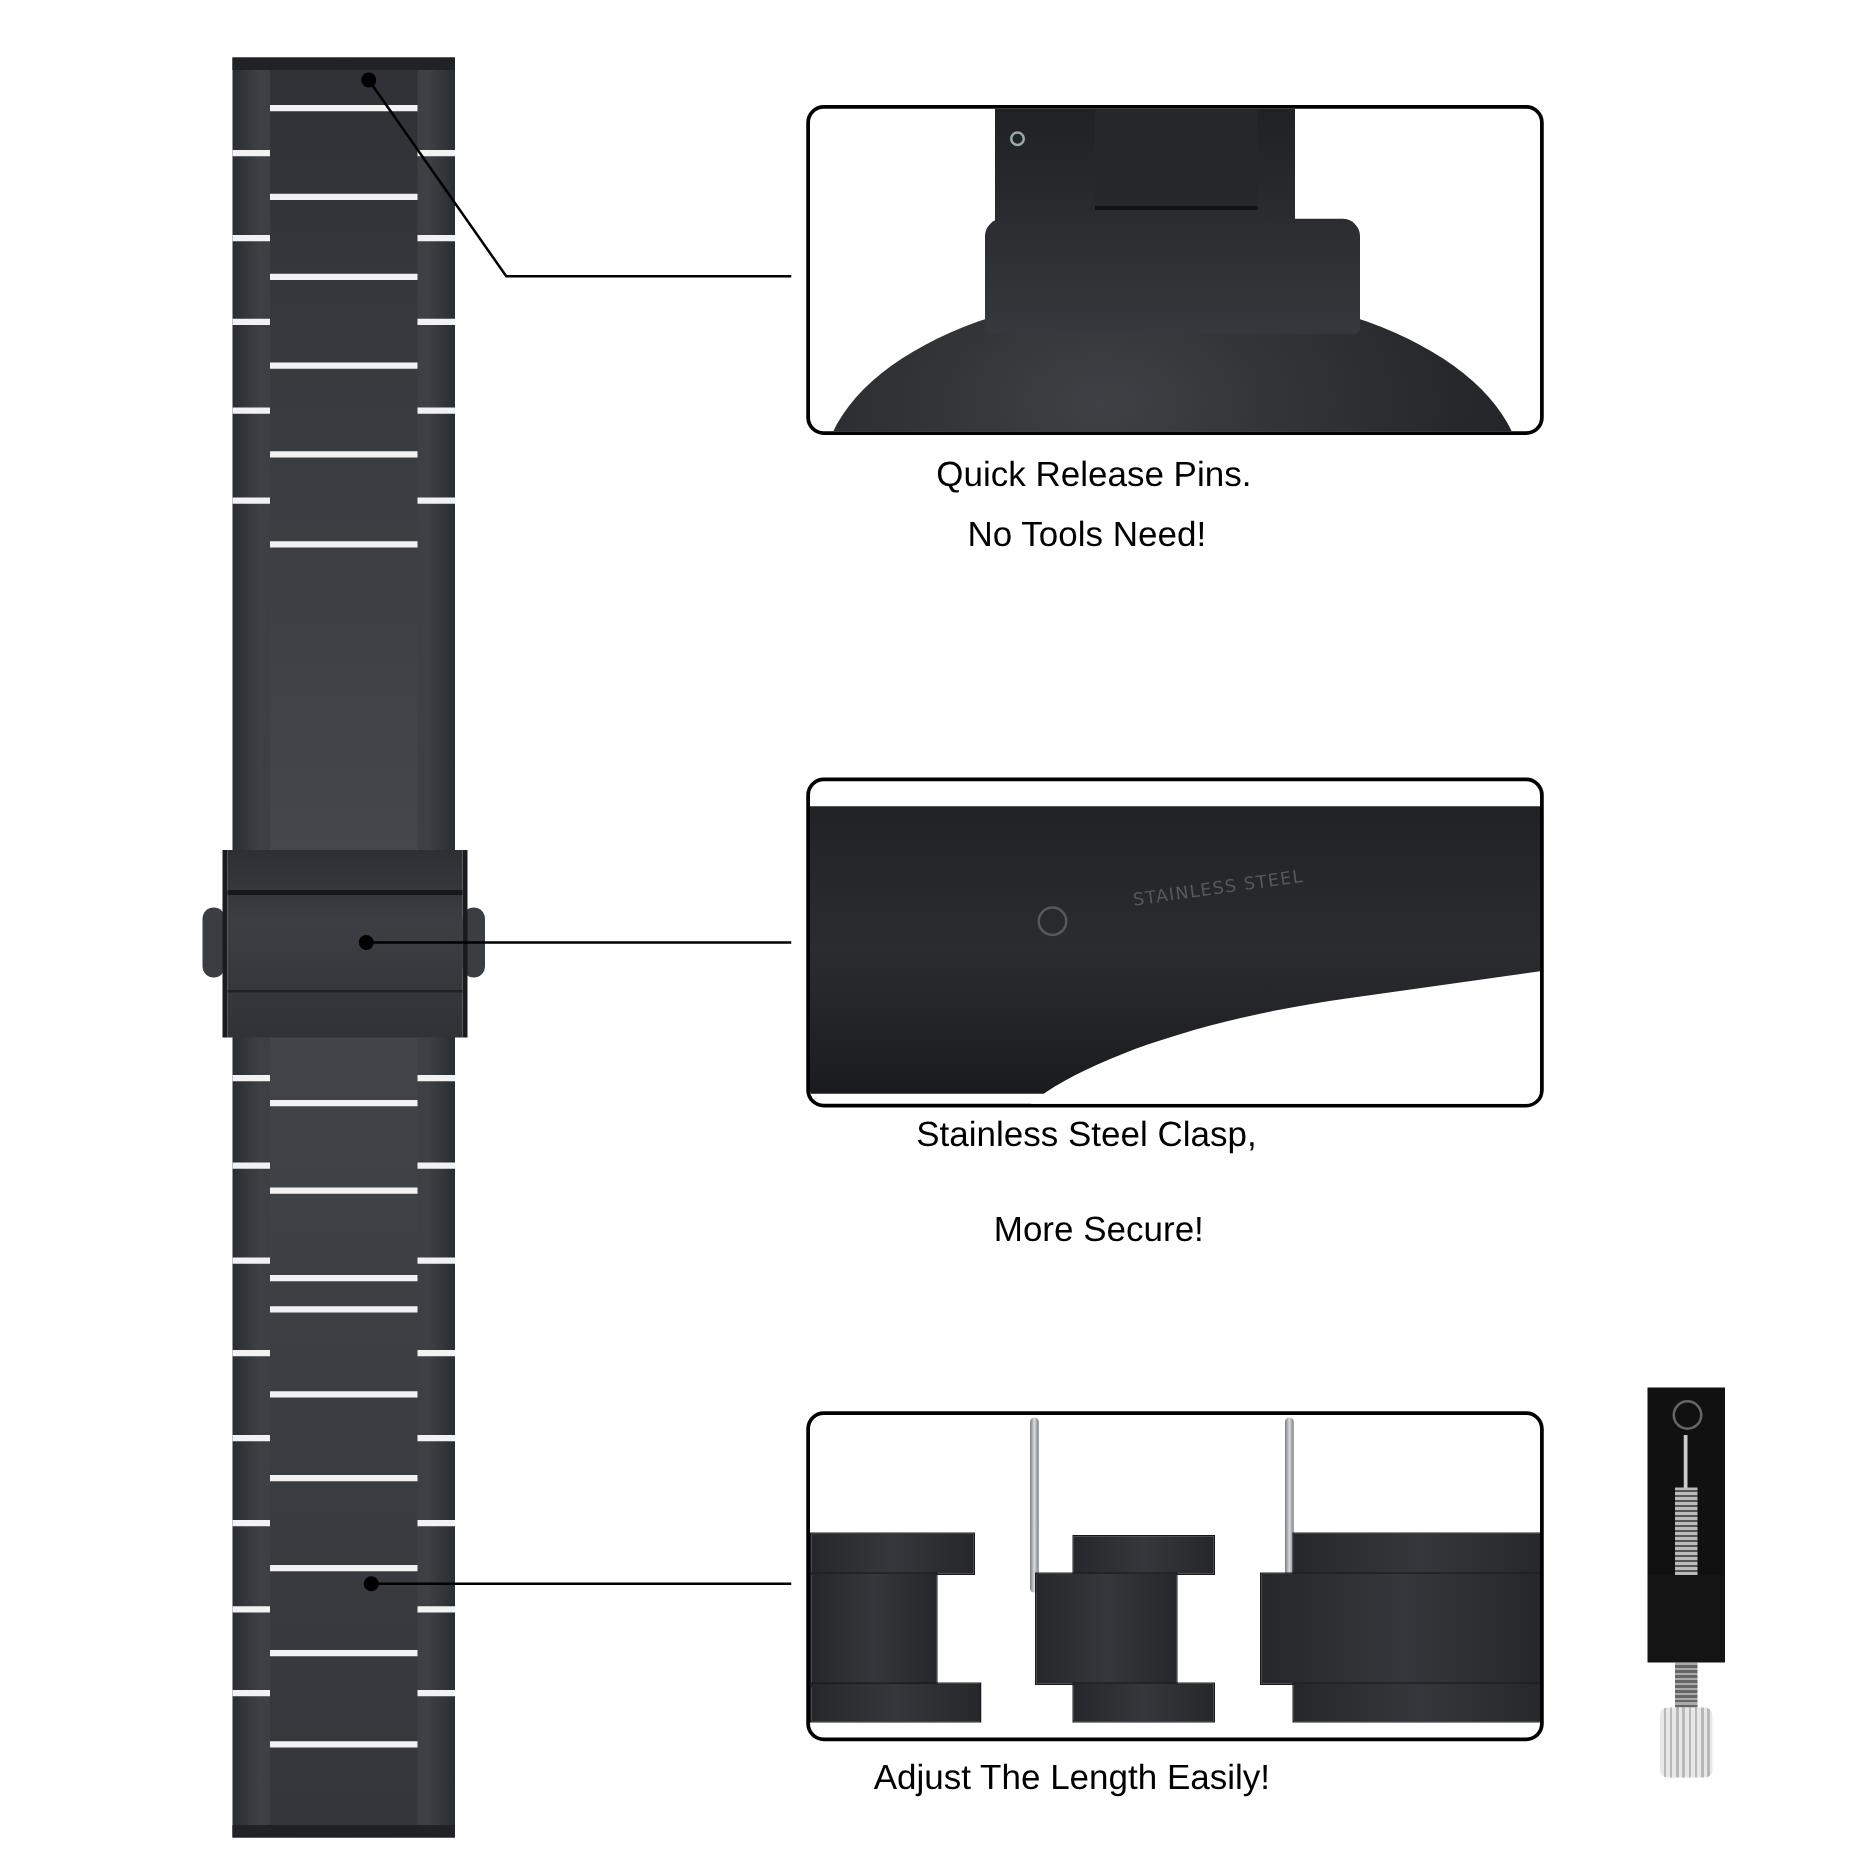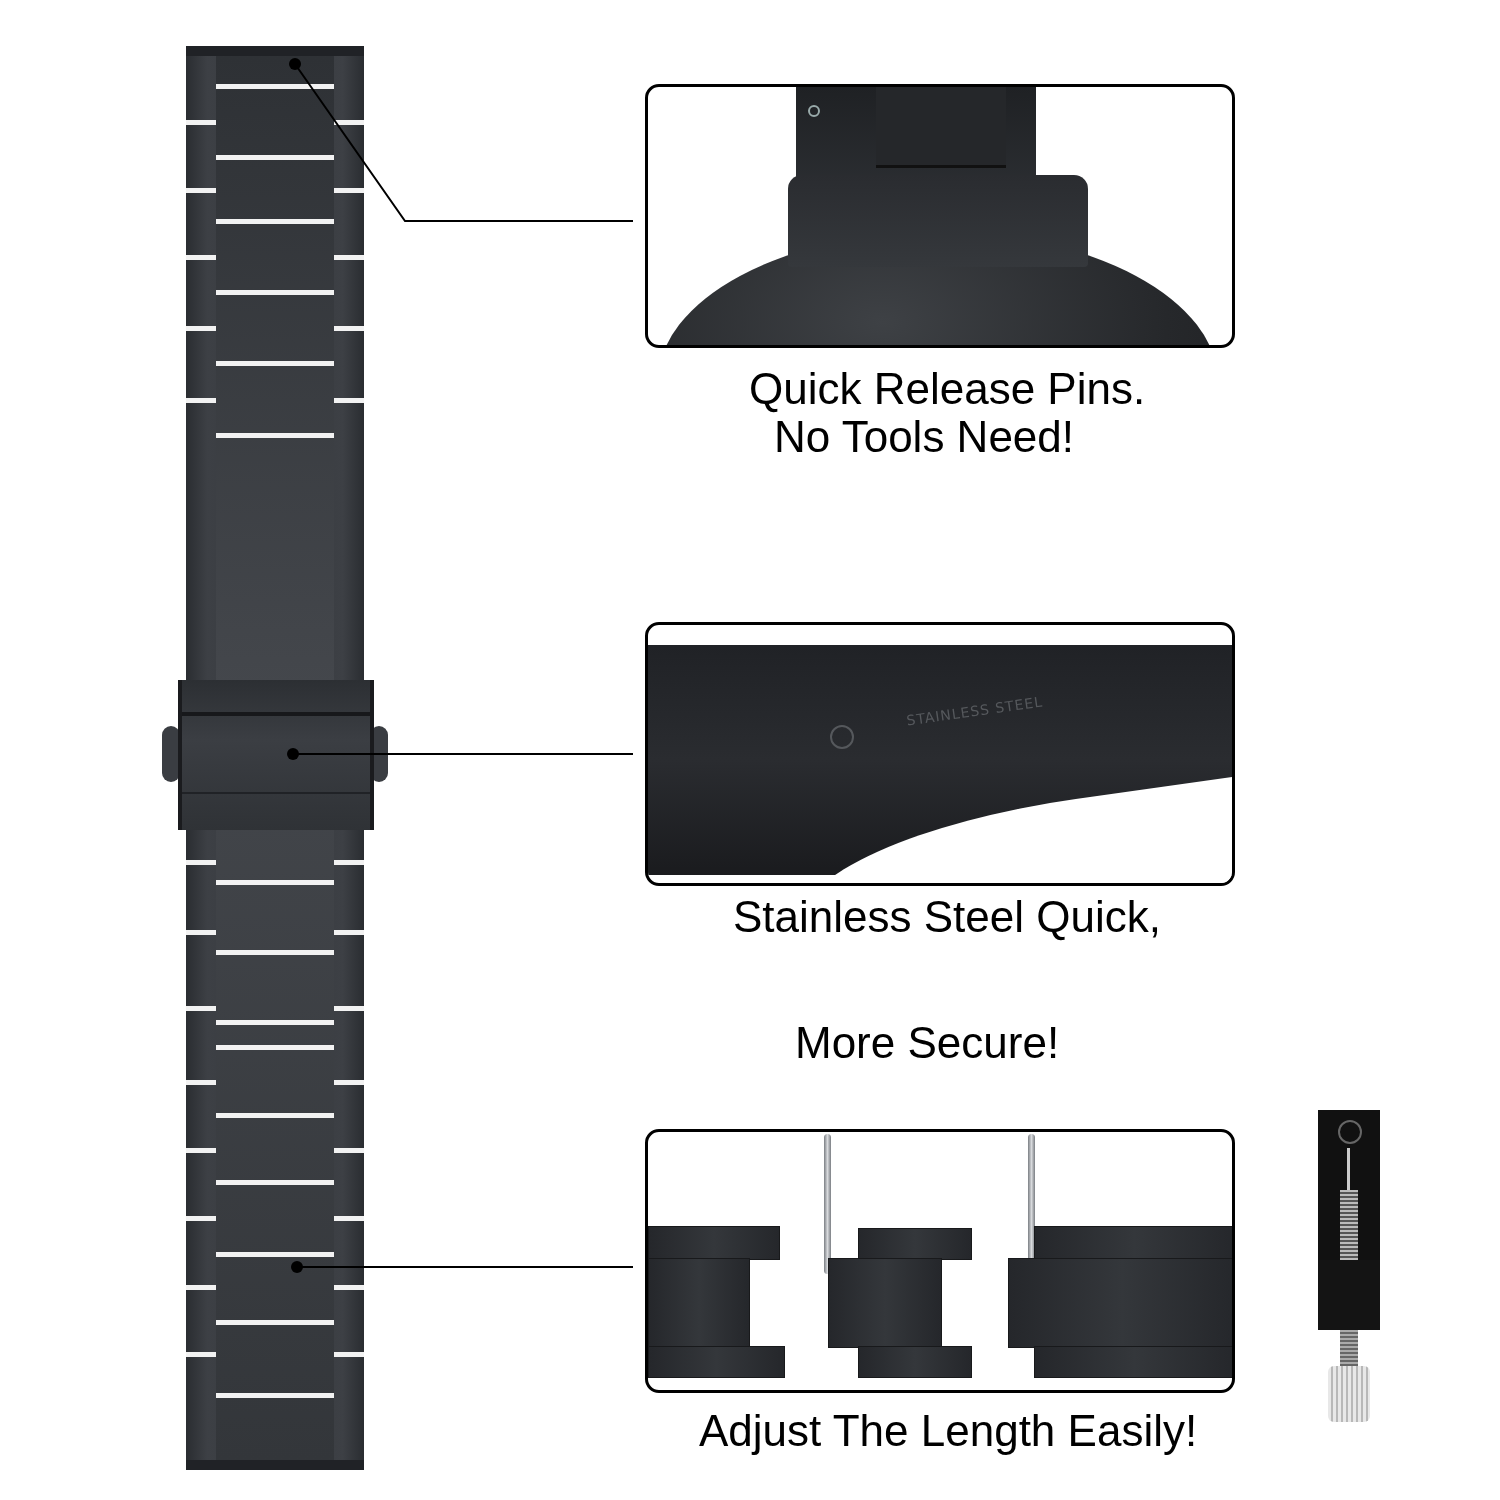--- a/index.html
+++ b/index.html
@@ -23,21 +23,21 @@
   .clasp-line { position:absolute; left:0; right:0; top:32px; height:4px; background:#17181b; }
   .clasp-line2 { position:absolute; left:0; right:0; top:112px; height:2px; background:#202226; }
   .clasp-knob { position:absolute; top:726px; width:18px; height:56px; background:#3a3d42; border-radius:10px; }
 
   
   .dot { position:absolute; width:12px; height:12px; background:#000; border-radius:50%; }
 
   
   .panel { position:absolute; left:645px; width:590px; border:3px solid #000; border-radius:14px;
            background:#fff; overflow:hidden; box-sizing:border-box; }
-  .caption { position:absolute; font-size:44px; color:#000; white-space:nowrap; text-align:center; }
+  .caption { position:absolute; font-size:28px; color:#000; white-space:nowrap; text-align:center; }
 
   
   .p1-body { position:absolute; left:0px; top:145px; width:560px; height:300px; border-radius:50% 50% 0 0;
              background:radial-gradient(ellipse at 40% 30%,#3e4145 0%,#26282b 60%,#1c1d20 100%); }
   .p1-bracket { position:absolute; left:115px; top:80px; width:300px; height:92px;
                 background:linear-gradient(180deg,#2a2c30,#35383c); border-radius:14px 14px 4px 4px; }
   .p1-lug { position:absolute; left:148px; top:0px; width:240px; height:120px;
             background:linear-gradient(180deg,#1f2124,#2d3034); }
   .p1-lug2 { position:absolute; left:228px; top:0px; width:130px; height:78px; background:#25272a;
              border-bottom:3px solid #111; }
@@ -148,22 +148,22 @@
 </div>
 <div class="caption" style="left:749px;top:364px;">Quick Release Pins.</div>
 <div class="caption" style="left:774px;top:412px;">No Tools Need!</div>
 
 <div class="panel" style="top:622px;height:264px;">
   <div class="p2-strip"></div>
   <div class="p2-curve"></div>
   <div class="p2-logo"></div>
   <div class="p2-text">STAINLESS STEEL</div>
 </div>
-<div class="caption" style="left:733px;top:892px;">Stainless Steel Quick,</div>
-<div class="caption" style="left:795px;top:1018px;">More Secure!</div>
+<div class="caption" style="left:733px;top:892px;">Stainless Steel Clasp,</div>
+<div class="caption" style="left:795px;top:968px;">More Secure!</div>
 
 <div class="panel" style="top:1129px;height:264px;">
 
   <div class="p3-seg" style="left:0;top:94px;width:130px;height:32px;"></div>
   <div class="p3-seg" style="left:0;top:126px;width:100px;height:90px;"></div>
   <div class="p3-seg" style="left:0;top:214px;width:135px;height:30px;"></div>
 
   <div class="p3-pin" style="left:176px;top:2px;"></div>
 
   <div class="p3-seg" style="left:210px;top:96px;width:112px;height:30px;"></div>

